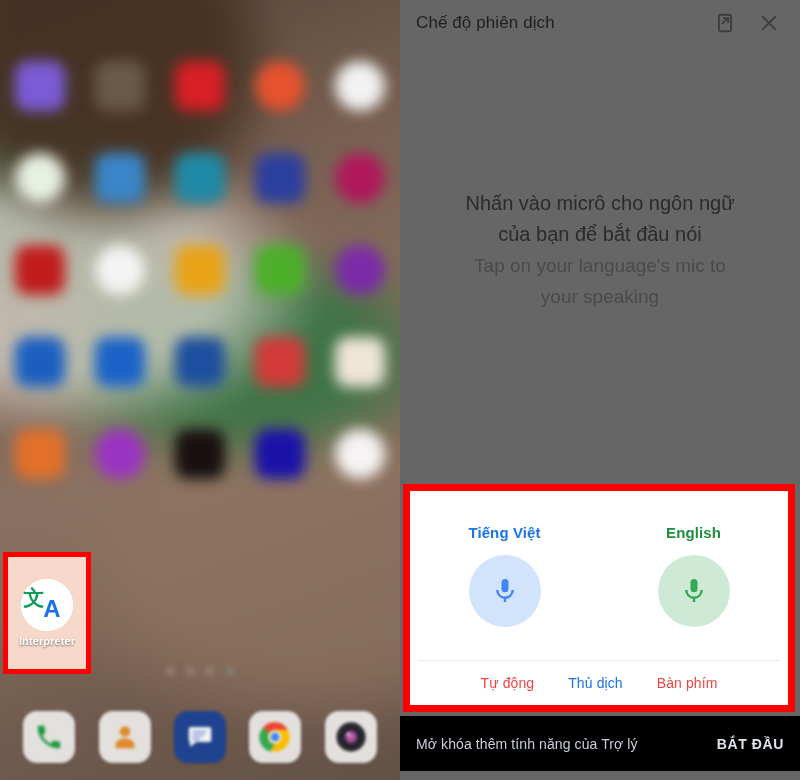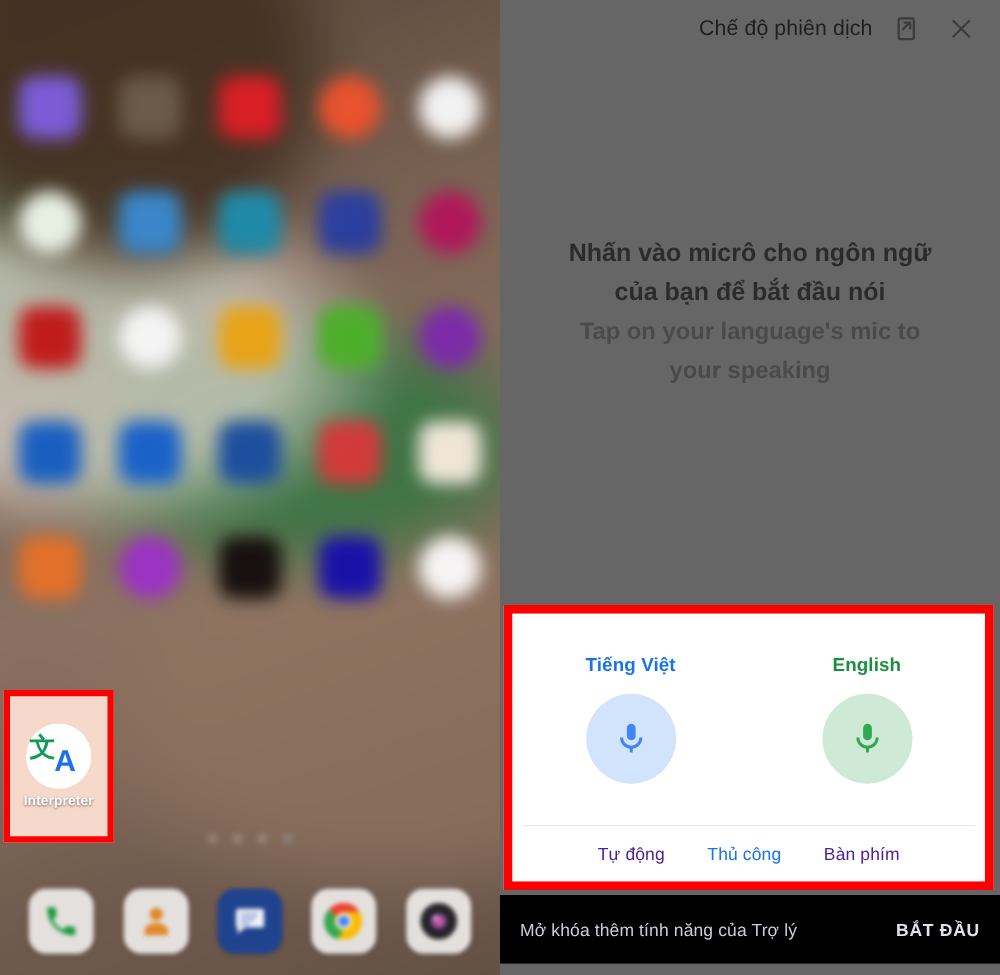--- a/index.html
+++ b/index.html
@@ -84,29 +84,29 @@
   .panel{
     position:absolute;left:400px;top:0;width:400px;height:780px;
     background:#666666;
   }
   .panel-header{
     position:absolute;left:0;top:0;width:400px;height:46px;
     display:flex;align-items:center;padding:0 14px 0 16px;
     box-sizing:border-box;
   }
   .panel-title{
-    font-size:17px;color:#1f1f1f;flex:1;letter-spacing:.1px;text-align:right;
+    font-size:17px;color:#1f1f1f;flex:1;letter-spacing:.1px;
   }
   .hdr-btn{
     width:34px;height:34px;display:flex;align-items:center;justify-content:center;
     margin-left:10px;
   }
   .hint{
     position:absolute;left:0;top:188px;width:400px;
-    text-align:center;color:#3a3a3a;font-weight:bold;
+    text-align:center;color:#3a3a3a;
   }
   .hint .vi{font-size:20px;line-height:31px;color:#2b2b2b;}
   .hint .en{font-size:19px;line-height:31px;color:#4a4a4a;}
 
   
   .hl-card{
     position:absolute;left:403px;top:484px;width:392px;height:228px;
     border:7px solid #ff0000;box-sizing:border-box;background:#ffffff;
   }
   .card-inner{position:absolute;inset:0;background:#fff;display:flex;flex-direction:column;}
@@ -114,21 +114,21 @@
   .mic-col{flex:1;display:flex;flex-direction:column;align-items:center;gap:14px;}
   .lang-label{font-size:15px;font-weight:bold;letter-spacing:.1px;}
   .mic-circle{
     width:72px;height:72px;border-radius:50%;
     display:flex;align-items:center;justify-content:center;
   }
   .card-sep{height:1px;background:#e8eaed;margin:0 8px;}
   .tabs{
     height:44px;display:flex;align-items:center;justify-content:center;gap:34px;
   }
-  .tab{font-size:14px;color:#4c1d95;letter-spacing:.1px;}
+  .tab{font-size:14px;color:#ef4444;letter-spacing:.1px;}
   .tab.sel{color:#1a73e8;}
 
   
   .promo{
     position:absolute;left:400px;top:716px;width:400px;height:55px;
     background:#000000;display:flex;align-items:center;
     padding:0 16px;box-sizing:border-box;
   }
   .promo-text{flex:1;font-size:14px;color:#c9cfda;letter-spacing:.1px;}
   .promo-cta{font-size:14px;font-weight:bold;color:#dfe4ec;letter-spacing:.6px;}
@@ -335,21 +335,21 @@
               <path d="M12 17.4v3.4" stroke="#34a853" stroke-width="1.9"></path>
             </svg>
           </span>
         </div>
       </div>
 
       <div class="card-sep"></div>
 
       <div class="tabs">
         <span class="tab">Tự động</span>
-        <span class="tab sel">Thủ công</span>
+        <span class="tab sel">Thủ dịch</span>
         <span class="tab">Bàn phím</span>
       </div>
     </div>
   </div>
 
   <div class="promo">
     <span class="promo-text">Mở khóa thêm tính năng của Trợ lý</span>
     <span class="promo-cta">BẮT ĐẦU</span>
   </div>
   <div class="promo-tail"></div>

